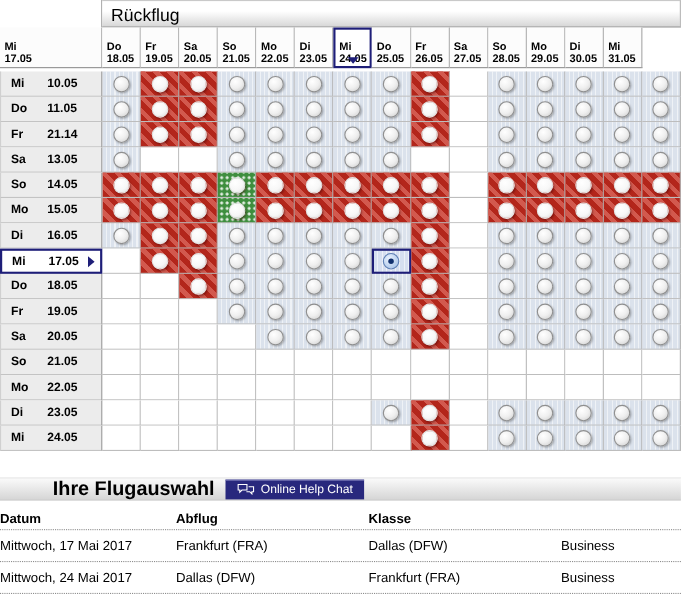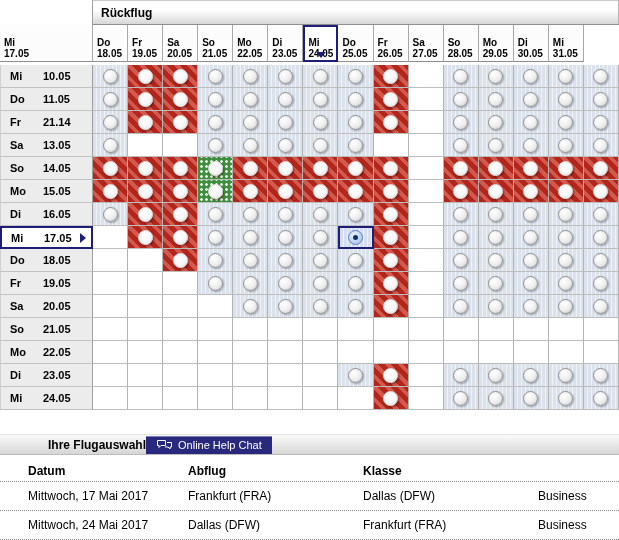--- a/index.html
+++ b/index.html
@@ -6,21 +6,21 @@
   body{width:619px;height:540px;font-family:"Liberation Sans",sans-serif;color:#000;overflow:hidden;}
 
   
   .matrix{display:grid;width:619px;grid-template-columns:93px repeat(15,1fr);
           grid-template-rows:25px 37px 3px repeat(15,23px);}
   .matrix > div{box-sizing:border-box;}
 
   .corner{background:#fff;border-right:1px solid #9e9e9e;}
   .rueckflug{grid-column:2 / -1;background:linear-gradient(#ffffff 40%,#d7d7d7 100%);
              border-top:1px solid #c9c9c9;border-right:1px solid #b5b5b5;border-bottom:1px solid #8f8f8f;
-             font-weight:bold;font-size:12px;padding:5px 0 0 8px;}
+             font-weight:normal;font-size:16px;padding:5px 0 0 8px;}
   .hinflug{background:#fff;border-right:1px solid #9e9e9e;border-bottom:1px solid #8f8f8f;border-left:1px solid #d0d0d0;
            font-weight:bold;font-size:12px;padding:6px 0 0 8px;}
 
   .colhdr{background:#fcfcfc;border-right:1px solid #a8a8a8;border-bottom:1px solid #8f8f8f;
           font-weight:bold;font-size:10px;line-height:11px;padding:12px 0 0 4px;position:relative;}
   .colhdr.sel{background:#fff;border:2px solid #1e1e78;padding:10px 0 0 3px;}
   .arrow-down{position:absolute;left:50%;bottom:2px;margin-left:-5px;width:0;height:0;
               border-left:5px solid transparent;border-right:5px solid transparent;border-top:6px solid #1e1e78;}
 
   .spacer{grid-column:1 / -1;background:#fff;}
@@ -51,28 +51,28 @@
          box-shadow:1px 1.5px 2px rgba(60,0,0,.45);}
   .radio-sel{width:15px;height:15px;border-radius:50%;box-sizing:border-box;border:1px solid #5e7fb4;
          background:radial-gradient(circle at 38% 32%,#eaf2fd 0%,#bcd2ef 60%,#9bbae7 100%);
          display:flex;align-items:center;justify-content:center;}
   .radio-sel .dot{width:5px;height:5px;border-radius:50%;background:#11306e;}
 
   
   .panel-bar{margin-top:24px;height:19px;background:linear-gradient(#fafafa,#d6d6d6);
              border-top:1px solid #e4e4e4;border-bottom:1px solid #bdbdbd;
              display:flex;align-items:center;padding-left:8px;}
-  .panel-title{font-weight:bold;font-size:12px;padding-left:40px;}
+  .panel-title{font-weight:bold;font-size:18px;margin-right:10px;padding-left:40px;}
   .chat-btn{background:#28287d;border:none;border-top:1px solid #7d7dba;color:#fff;font-size:11px;
             font-family:"Liberation Sans",sans-serif;height:18px;display:flex;align-items:center;gap:5px;
             padding:0 10px;cursor:pointer;justify-content:space-between;}
   .chat-btn svg{display:block;}
 
   .sel-table{margin-top:6px;font-size:12px;}
-  .sel-row{display:grid;grid-template-columns:160px 175px 175px 99px;padding-left:28px;
+  .sel-row{display:grid;grid-template-columns:160px 175px 175px 99px;padding-left:0;
            align-items:center;border-bottom:1px dotted #8c8c8c;}
   .sel-row.head{font-weight:bold;height:20px;}
   .sel-row.data{height:28px;}
 </style>
 </head>
 <body>
 
 <div class="matrix" id="matrix">
   <div class="corner"></div>
   <div class="rueckflug">Rückflug</div>

